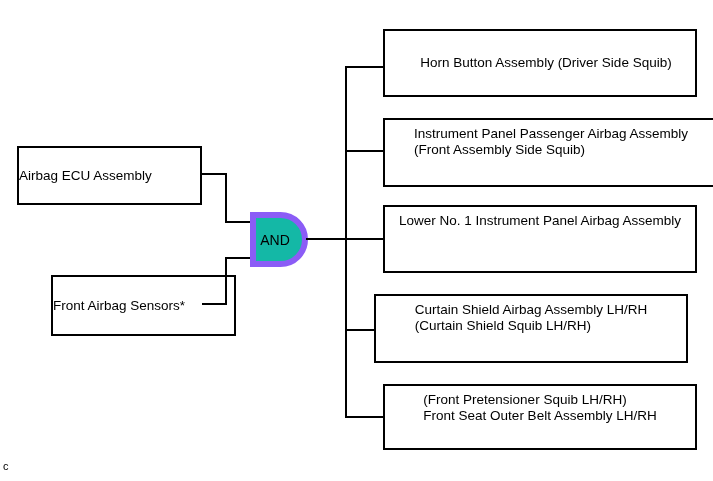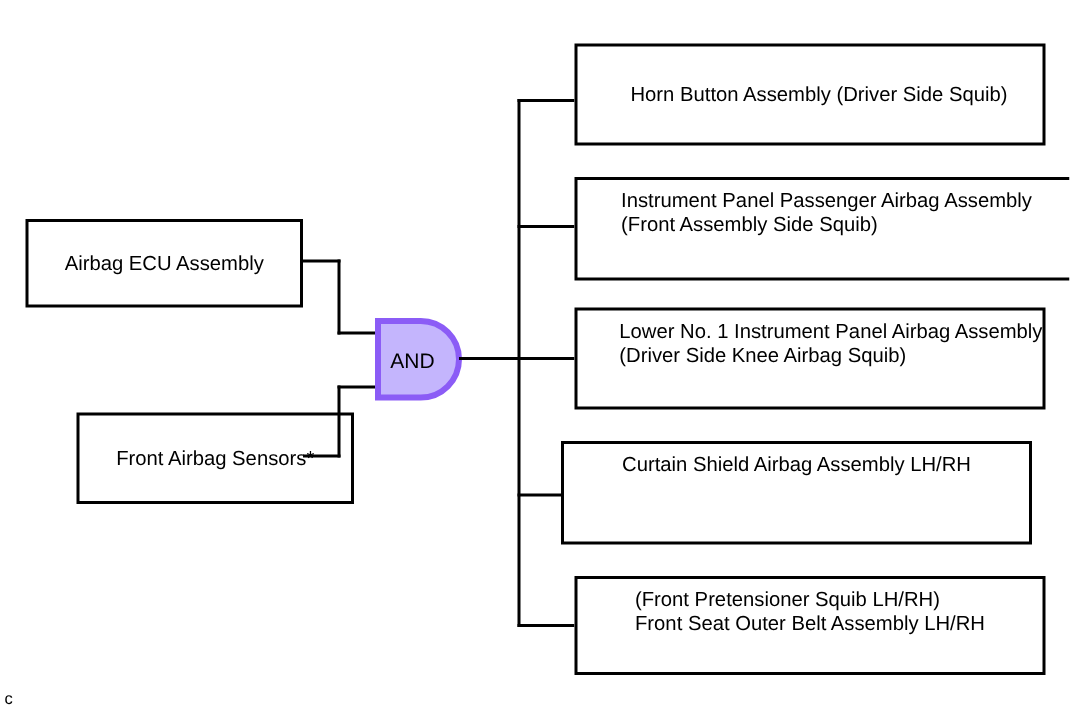--- a/index.html
+++ b/index.html
@@ -18,21 +18,21 @@
   }
   .box {
     position: absolute;
     box-sizing: border-box;
     border: 2px solid #000000;
     background: #ffffff;
     display: flex;
   }
   .in-box {
     align-items: center;
-    justify-content: center;
+    justify-content: flex-start;
     text-align: center;
     font-size: 13.5px;
     line-height: 16px;
   }
   .out-box {
     justify-content: center;
     align-items: flex-start;
     font-size: 13.5px;
     line-height: 16px;
   }
@@ -47,23 +47,23 @@
     position: absolute;
     background: #000000;
   }
   .gate {
     position: absolute;
     box-sizing: border-box;
     left: 250px;
     top: 212px;
     width: 58px;
     height: 55px;
-    border: 4px solid #8b5cf6;
+    border: 6px solid #8b5cf6;
     border-radius: 0 27.5px 27.5px 0;
-    background: #c4b5fd;
+    background: #14b8a6;
     display: flex;
     align-items: center;
     justify-content: center;
     padding-right: 8px;
     font-size: 14px;
   }
   .footnote {
     position: absolute;
     left: 3px;
     top: 460px;
@@ -112,30 +112,30 @@
     </div>
   </div>
 
   <div class="box out-box" style="left:383px; top:118px; width:336px; height:69px;">
     <div class="txt">
       <div>Instrument Panel Passenger Airbag Assembly</div>
       <div>(Front Assembly Side Squib)</div>
     </div>
   </div>
 
-  <div class="box out-box" style="left:383px; top:205px; width:314px; height:68px;justify-content:flex-end;">
+  <div class="box out-box" style="left:383px; top:205px; width:314px; height:68px;">
     <div class="txt">
       <div>Lower No. 1 Instrument Panel Airbag Assembly</div>
-      <div>(Driver Side Knee Airbag Squib)</div>
     </div>
   </div>
 
   <div class="box out-box" style="left:374px; top:294px; width:314px; height:69px;">
     <div class="txt">
       <div>Curtain Shield Airbag Assembly LH/RH</div>
+      <div>(Curtain Shield Squib LH/RH)</div>
     </div>
   </div>
 
   <div class="box out-box" style="left:383px; top:384px; width:314px; height:66px;">
     <div class="txt">
       <div>(Front Pretensioner Squib LH/RH)</div>
       <div>Front Seat Outer Belt Assembly LH/RH</div>
     </div>
   </div>
 

